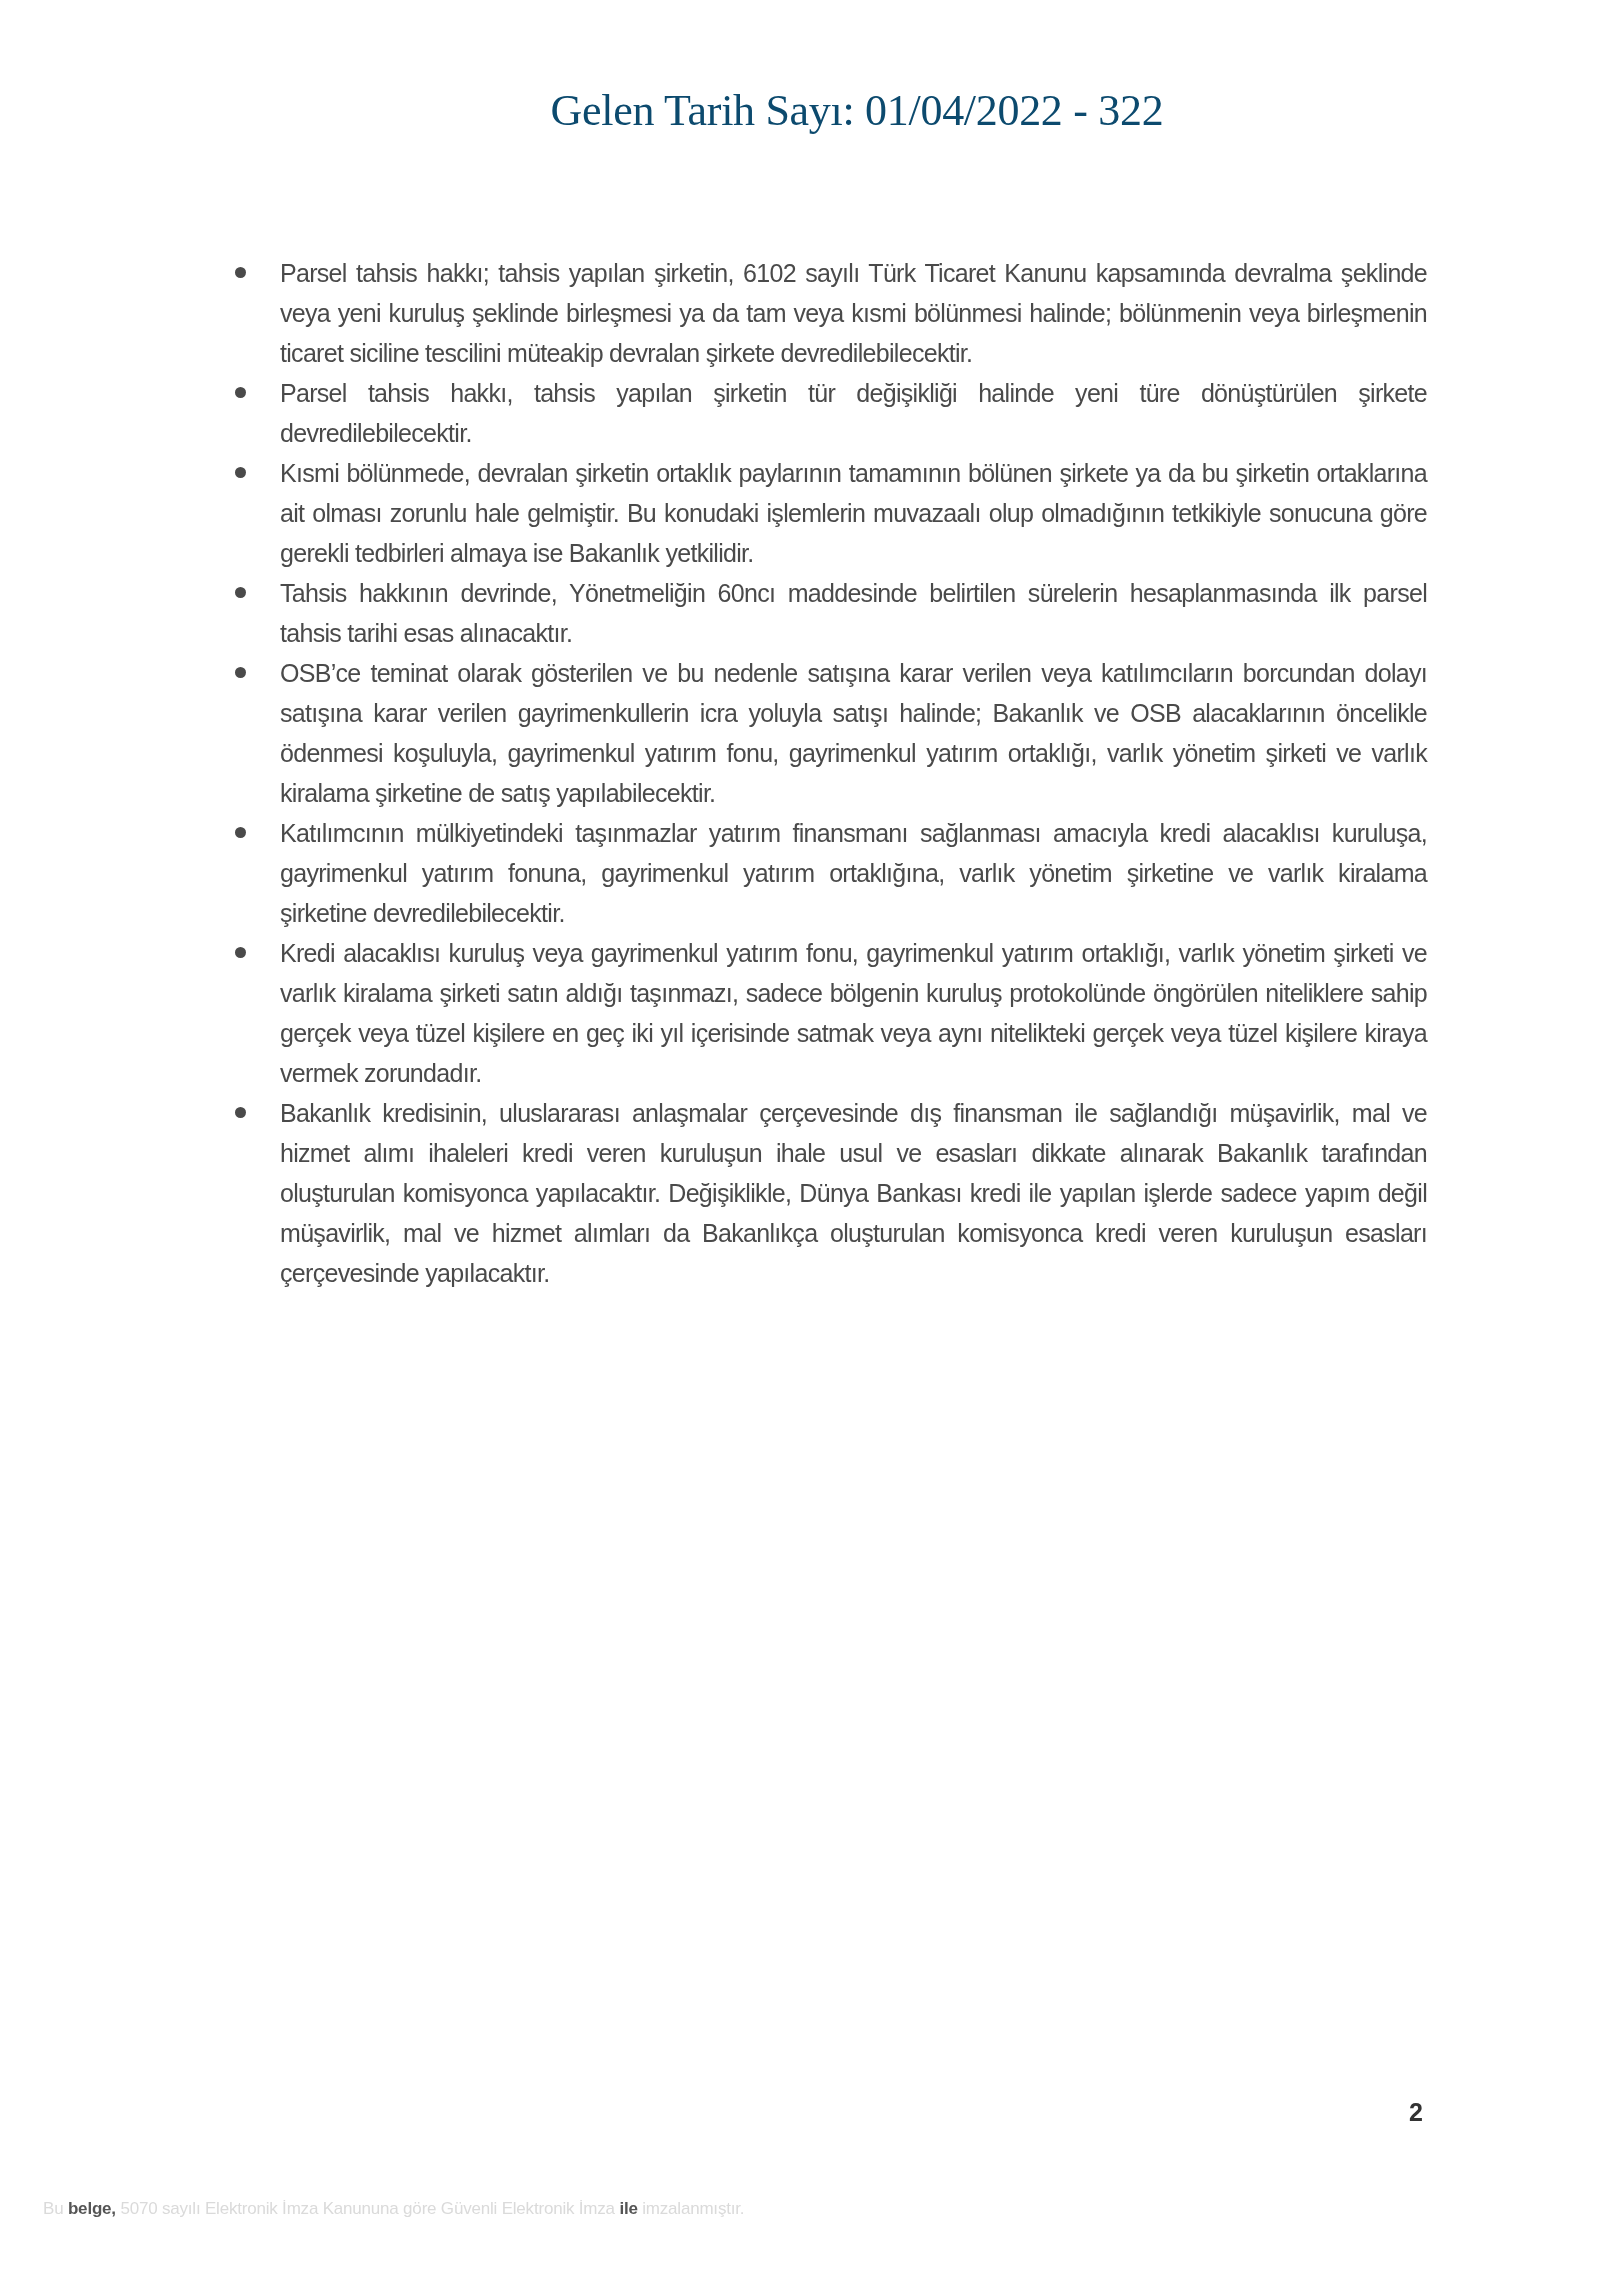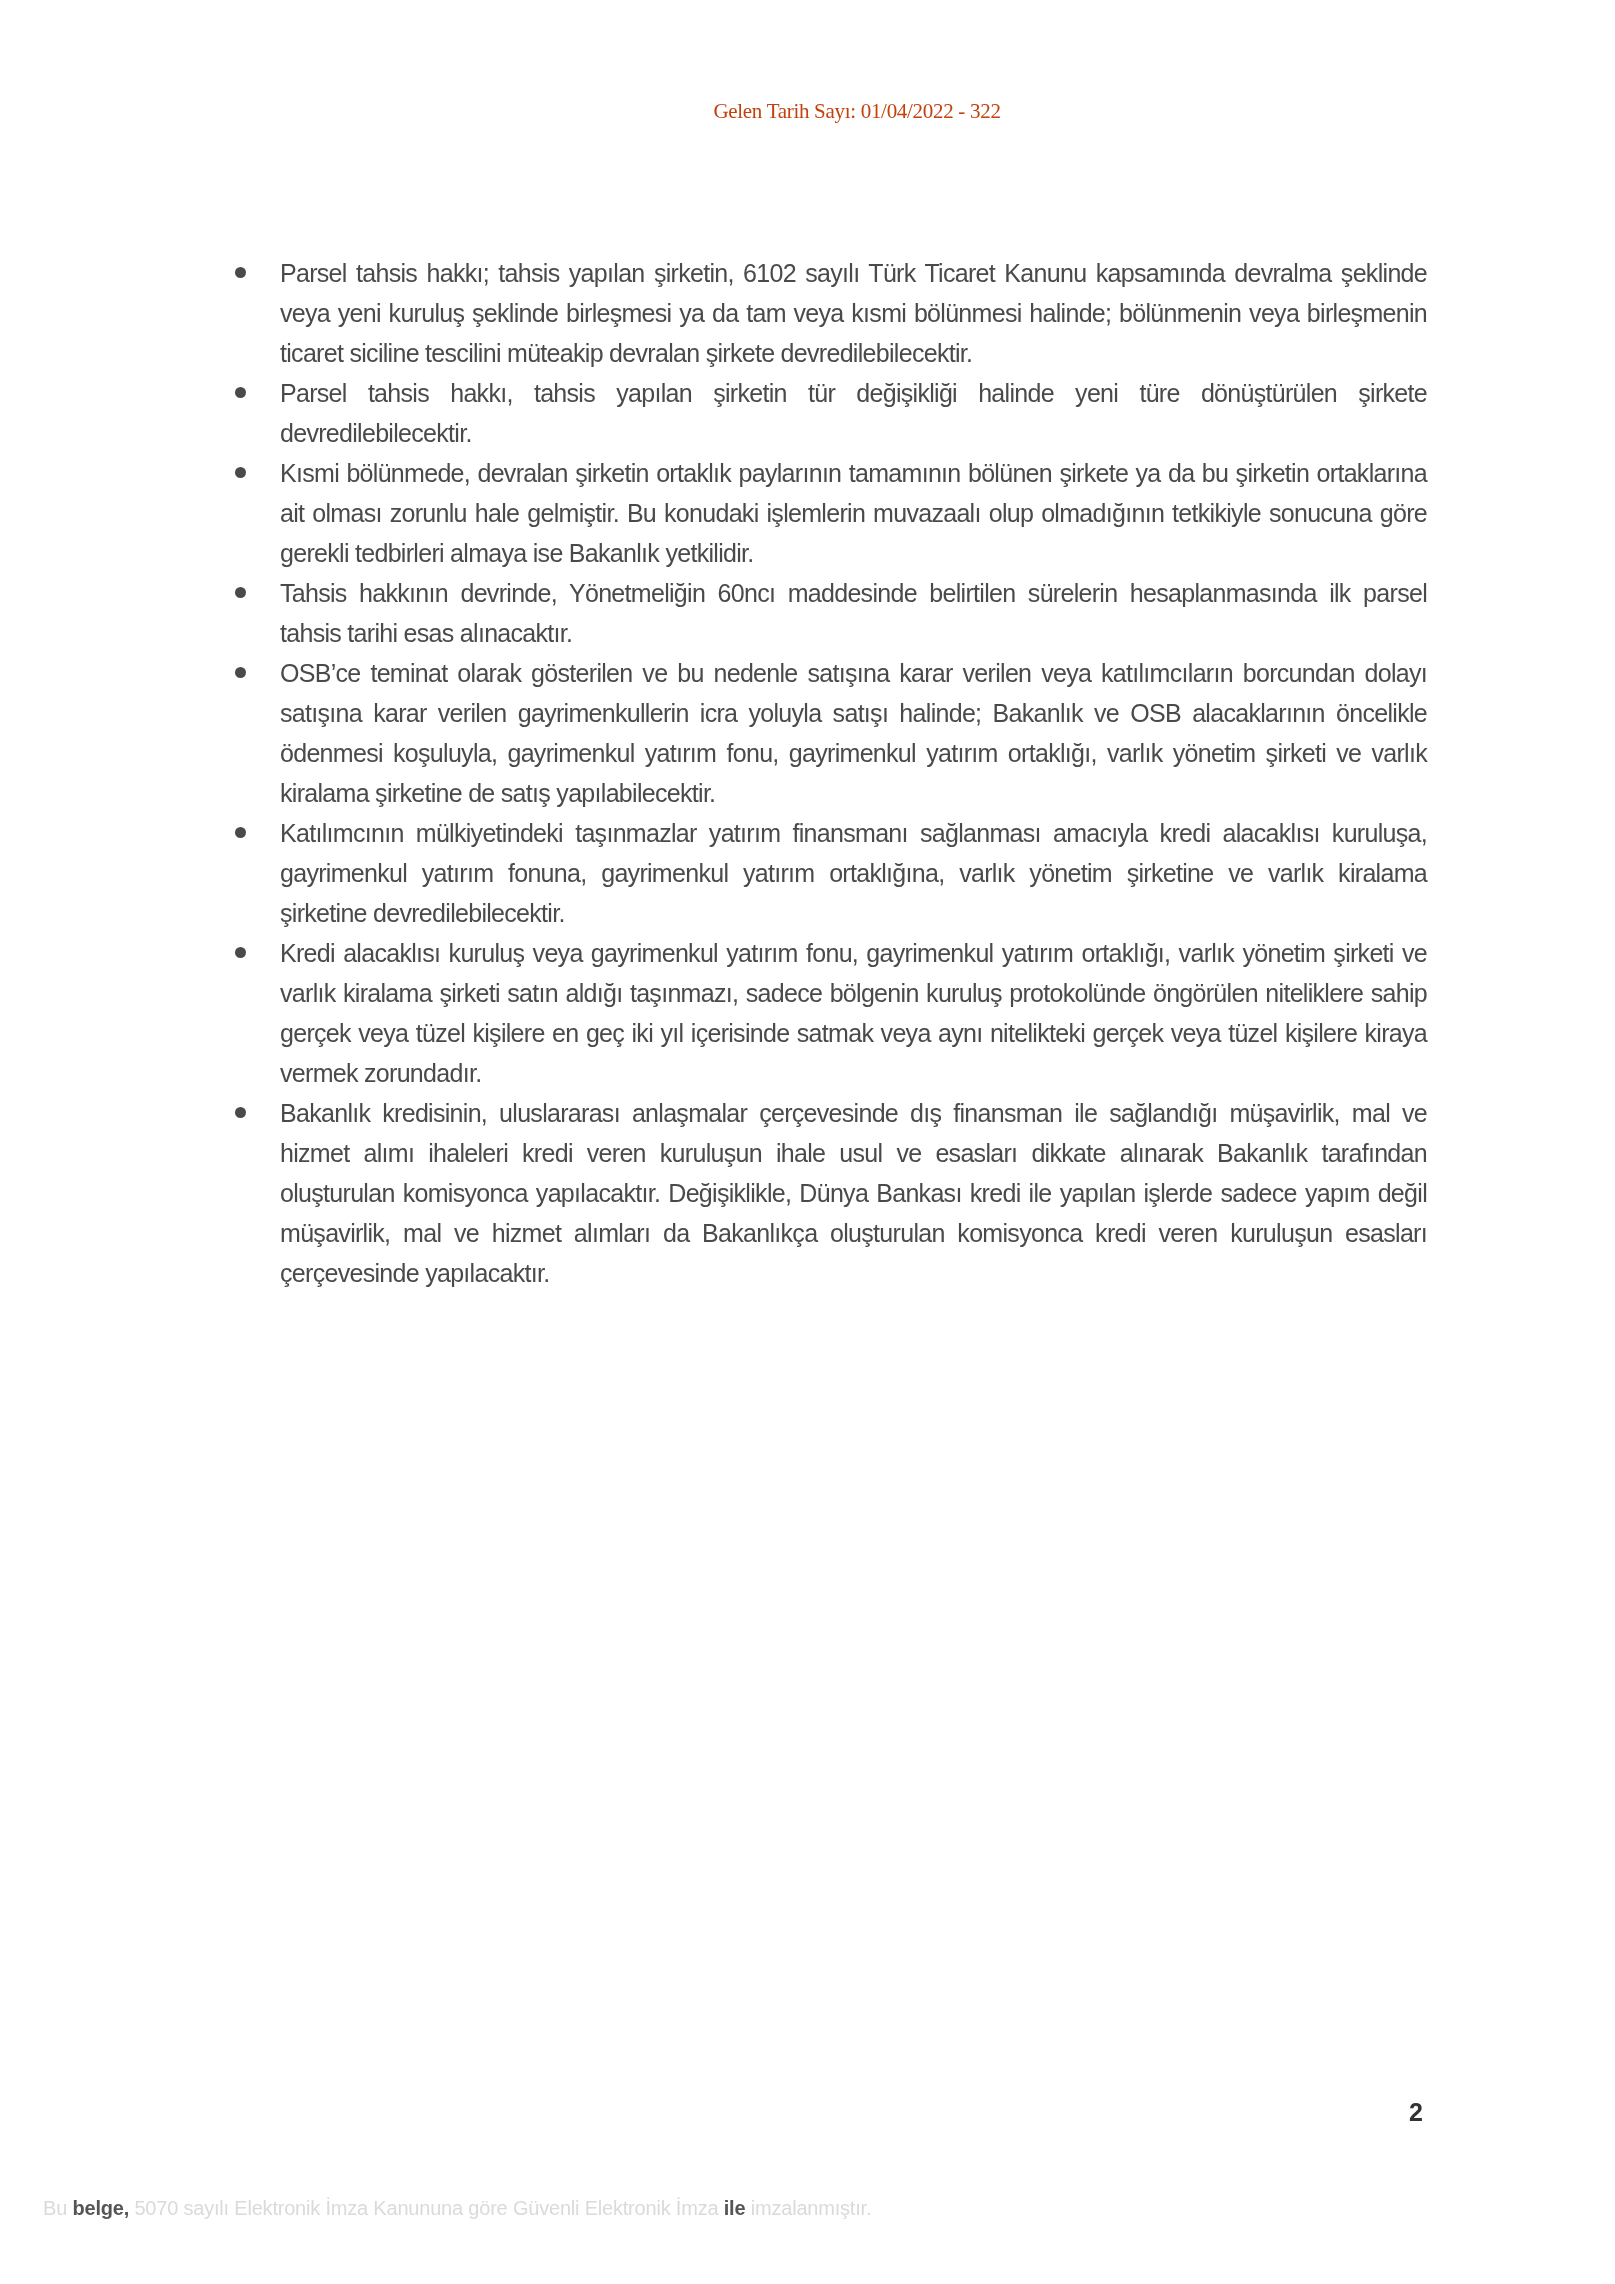--- a/index.html
+++ b/index.html
@@ -15,22 +15,22 @@
     }
     .header {
       position: absolute;
       top: 90px;
       left: 0;
       width: 1616px;
       text-align: center;
       padding-left: 98px;
       box-sizing: border-box;
       font-family: "Liberation Serif", "DejaVu Serif", serif;
-      font-size: 21px;
-      color: #c2410c;
+      font-size: 44px;
+      color: #0c4a6e;
       line-height: 42px;
       letter-spacing: -0.3px;
     }
     .content {
       position: absolute;
       top: 240px;
       left: 215px;
       width: 1225px;
       font-family: "Liberation Sans", "DejaVu Sans", sans-serif;
       font-size: 25px;
@@ -66,21 +66,21 @@
       font-size: 25px;
       font-weight: bold;
       color: #333333;
       line-height: 29px;
     }
     .footer {
       position: absolute;
       top: 2199px;
       left: 43px;
       font-family: "Liberation Sans", "DejaVu Sans", sans-serif;
-      font-size: 20px;
+      font-size: 17px;
       line-height: 19px;
       color: #dadada;
       letter-spacing: -0.2px;
       white-space: nowrap;
     }
     .footer .strong {
       color: #555555;
       font-weight: bold;
     }
     .footer .line { display: block; }

